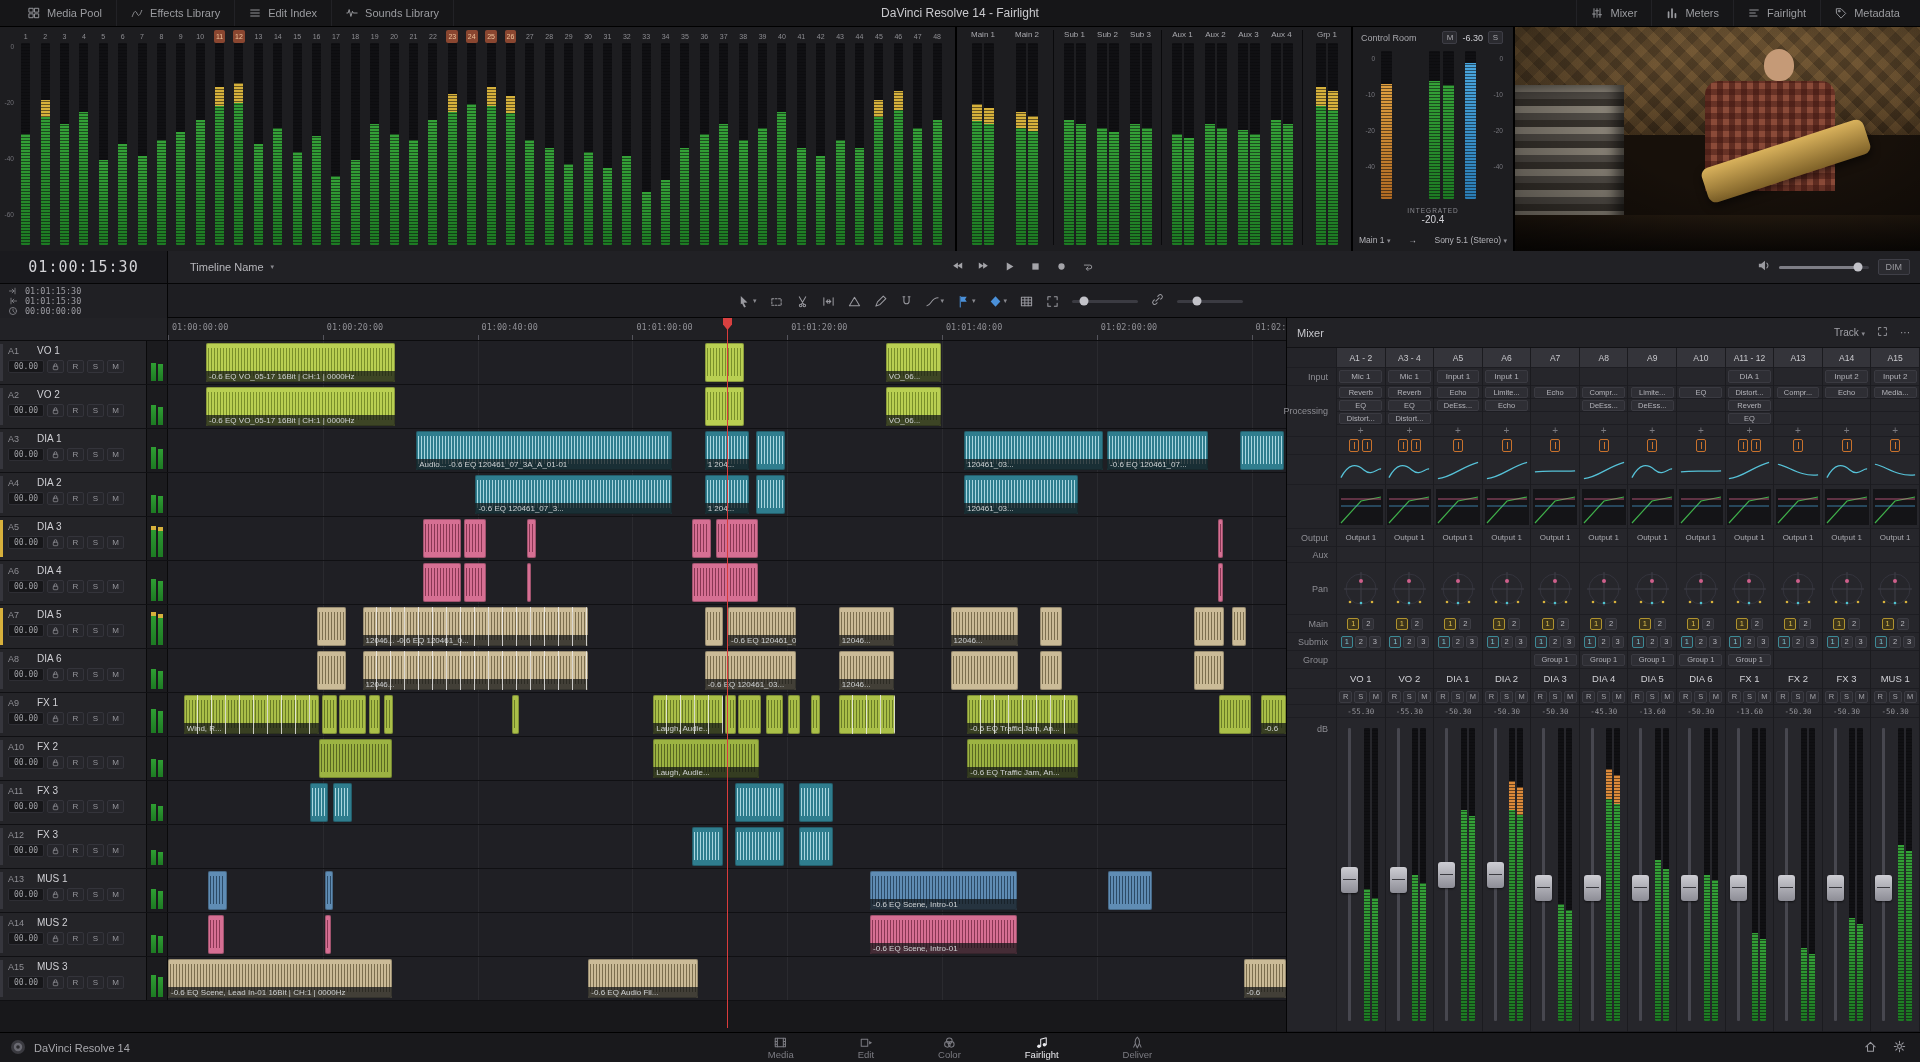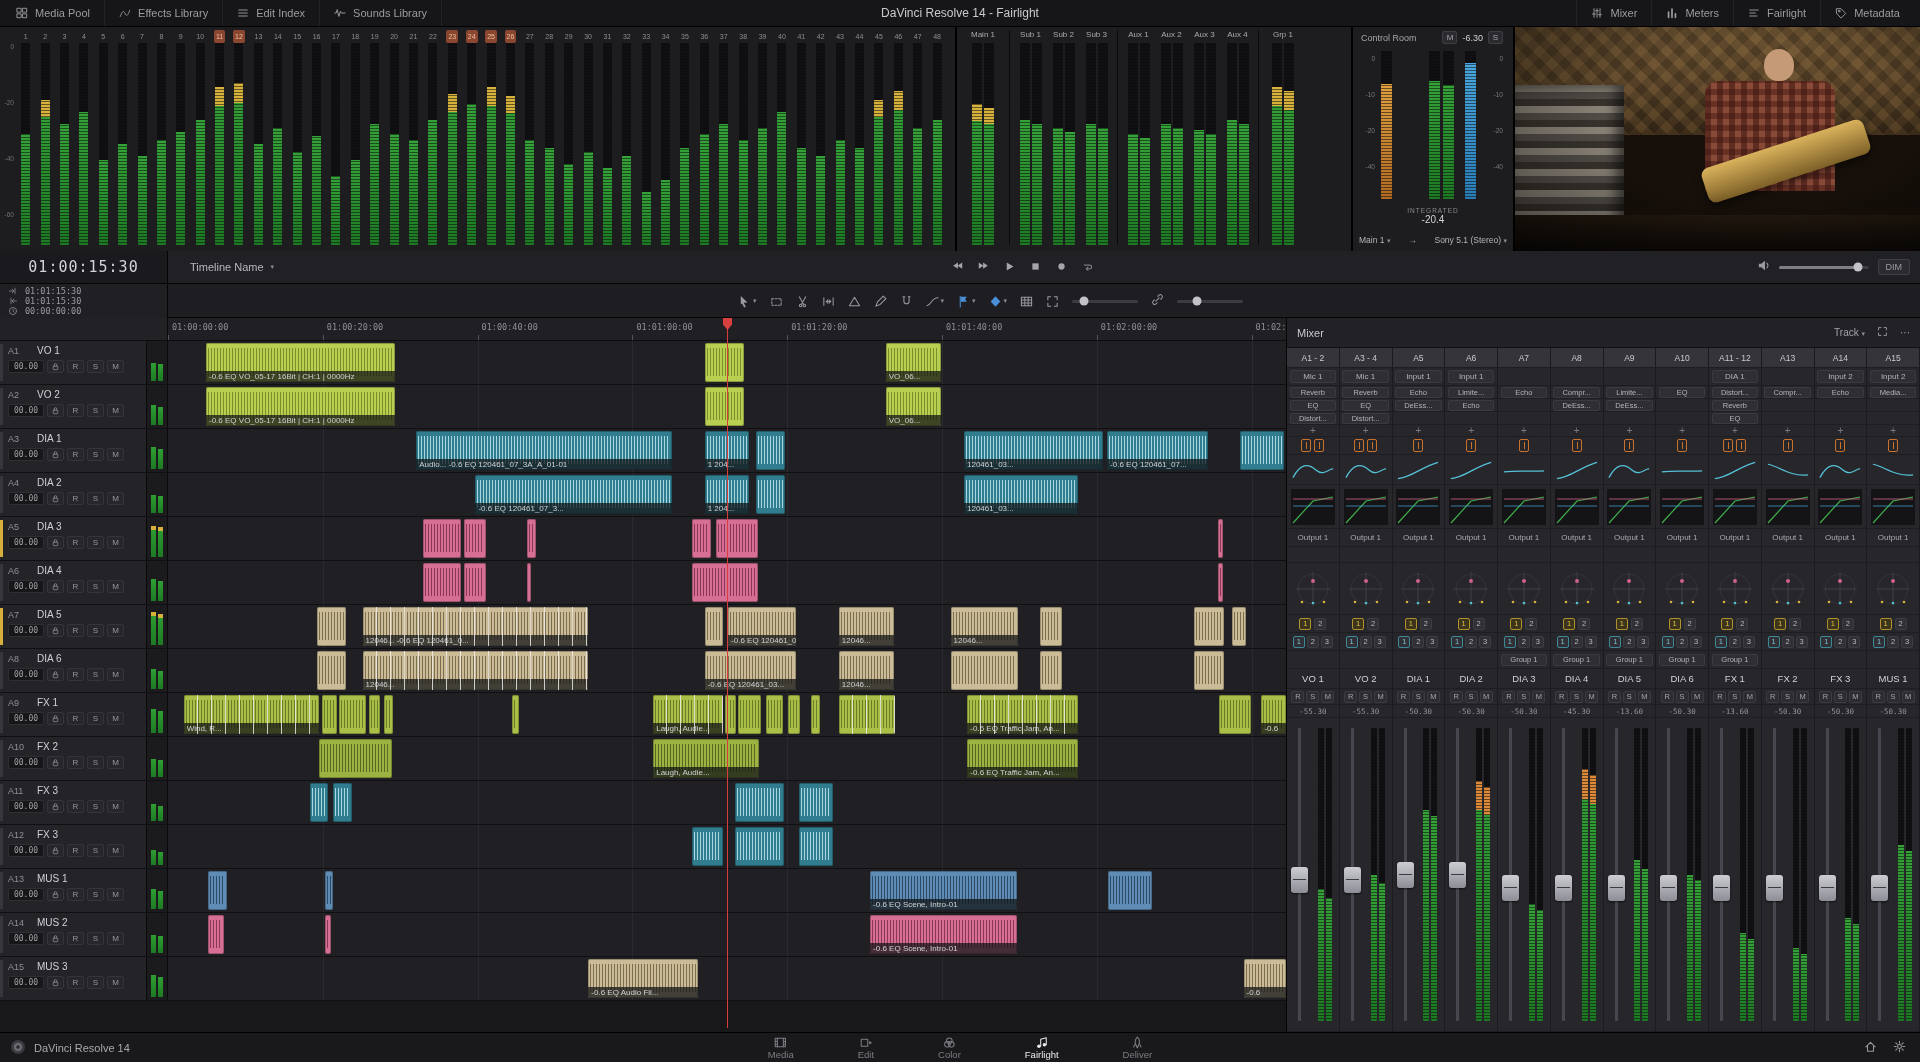--- a/index.html
+++ b/index.html
@@ -7,21 +7,21 @@
     font-family:"Liberation Sans",sans-serif;color:#c8c8cc;-webkit-user-select:none}
   #root{position:relative;width:1920px;height:1062px;background:#151517}
   .mono{font-family:"DejaVu Sans Mono",monospace}
   .ic{display:inline-flex;align-items:center;justify-content:center}
   .ic svg{display:block}
 
   
   #titlebar{position:absolute;left:0;top:0;width:1920px;height:27px;background:#161618;
     border-bottom:1px solid #000;display:flex;align-items:center}
   #tb-left,#tb-right{display:flex;height:100%;align-items:center}
-  #tb-left{padding-left:2px}
+  #tb-left{padding-left:14px}
   #tb-right{margin-left:auto;padding-right:6px}
   .tbtn{display:flex;align-items:center;gap:7px;padding:0 14px;height:100%;
     color:#9b9ca0;font-size:11px;cursor:default;border-right:1px solid #222226}
   #tb-right .tbtn{border-right:none;border-left:1px solid #222226}
   #tb-title{position:absolute;left:0;right:0;text-align:center;color:#cacace;font-size:12px;pointer-events:none}
 
   
   #bridge{position:absolute;left:0;top:27px;width:1920px;height:224px;background:#000}
   .bpanel{position:absolute;top:0;height:224px;background:#1d1d20}
   #bp-ch{left:0;width:955px;padding:3px 2px 6px 16px;display:flex}
@@ -596,20 +596,31 @@
             <div class="blabel">Main 1</div>
             <div class="bars">
               <div class="vmeter">
                 <div class="fill y" style="height:70%"></div>
               </div>
               <div class="vmeter">
                 <div class="fill y" style="height:68%"></div>
               </div>
             </div>
           </div>
+          <div class="bus" style="width:44px">
+            <div class="blabel">Main 2</div>
+            <div class="bars">
+              <div class="vmeter">
+                <div class="fill y" style="height:66%"></div>
+              </div>
+              <div class="vmeter">
+                <div class="fill y" style="height:64%"></div>
+              </div>
+            </div>
+          </div>
         </div>
         <div class="bus-sep"></div>
         <div class="busgrp">
           <div class="bus" style="width:33px">
             <div class="blabel">Sub 1</div>
             <div class="bars">
               <div class="vmeter">
                 <div class="fill " style="height:62%"></div>
               </div>
               <div class="vmeter">
@@ -1761,20 +1772,24 @@
             <div class="tm" style="height:55%"></div>
           </div>
           <div class="tlane">
             <div class="gline" style="left:13.85%"></div>
             <div class="gline" style="left:27.69%"></div>
             <div class="gline" style="left:41.54%"></div>
             <div class="gline" style="left:55.38%"></div>
             <div class="gline" style="left:69.23%"></div>
             <div class="gline" style="left:83.08%"></div>
             <div class="gline" style="left:96.92%"></div>
+            <div class="clip c-tan" style="left:0%;width:20%">
+              <div class="wave"></div>
+              <div class="cliplabel">-0.6  EQ  Scene, Lead In-01   16Bit | CH:1 | 0000Hz</div>
+            </div>
             <div class="clip c-tan" style="left:37.6%;width:9.8%">
               <div class="wave"></div>
               <div class="cliplabel">-0.6  EQ  Audio Fil...</div>
             </div>
             <div class="clip c-tan" style="left:96.2%;width:3.8%">
               <div class="wave"></div>
               <div class="cliplabel">-0.6</div>
             </div>
           </div>
         </div>
@@ -1789,20 +1804,38 @@
         <span><span>Track</span> <span class="caret">▾</span></span>
         <span id="mx-expand"><span class="ic" style="color:#a2a2a8">
               <svg viewBox="0 0 14 14" width="11" height="11" fill="none" stroke="currentColor" stroke-width="1.1" stroke-linecap="round" stroke-linejoin="round">
                 <path d="M2 5V2h3M9 2h3v3M12 9v3H9M5 12H2V9"></path>
               </svg>
             </span></span>
         <span>···</span>
       </span>
     </div>
     <div id="mixer-body">
+      <div id="mixer-labels">
+          <div class="mlbl" style="height:20px"></div>
+          <div class="mlbl" style="height:18px">Input</div>
+          <div class="mlbl" style="height:51px">Processing</div>
+          <div class="mlbl" style="height:18px"></div>
+          <div class="mlbl" style="height:30px"></div>
+          <div class="mlbl" style="height:44px"></div>
+          <div class="mlbl" style="height:18px">Output</div>
+          <div class="mlbl" style="height:16px">Aux</div>
+          <div class="mlbl" style="height:52px">Pan</div>
+          <div class="mlbl" style="height:18px">Main</div>
+          <div class="mlbl" style="height:18px">Submix</div>
+          <div class="mlbl" style="height:18px">Group</div>
+          <div class="mlbl" style="height:20px"></div>
+          <div class="mlbl" style="height:16px"></div>
+          <div class="mlbl" style="height:13px"></div>
+          <div class="mlbl" style="flex:1;align-items:flex-start;padding-top:6px">dB</div>
+        </div>
       <div id="mixer-strips">
           <div class="strip">
             <div class="cell r-head">A1 - 2</div>
             <div class="cell r-input">
               <span class="inbox">Mic 1</span>
             </div>
             <div class="cell r-fx">
               <span class="fxbox">Reverb</span>
             </div>
             <div class="cell r-fx">

